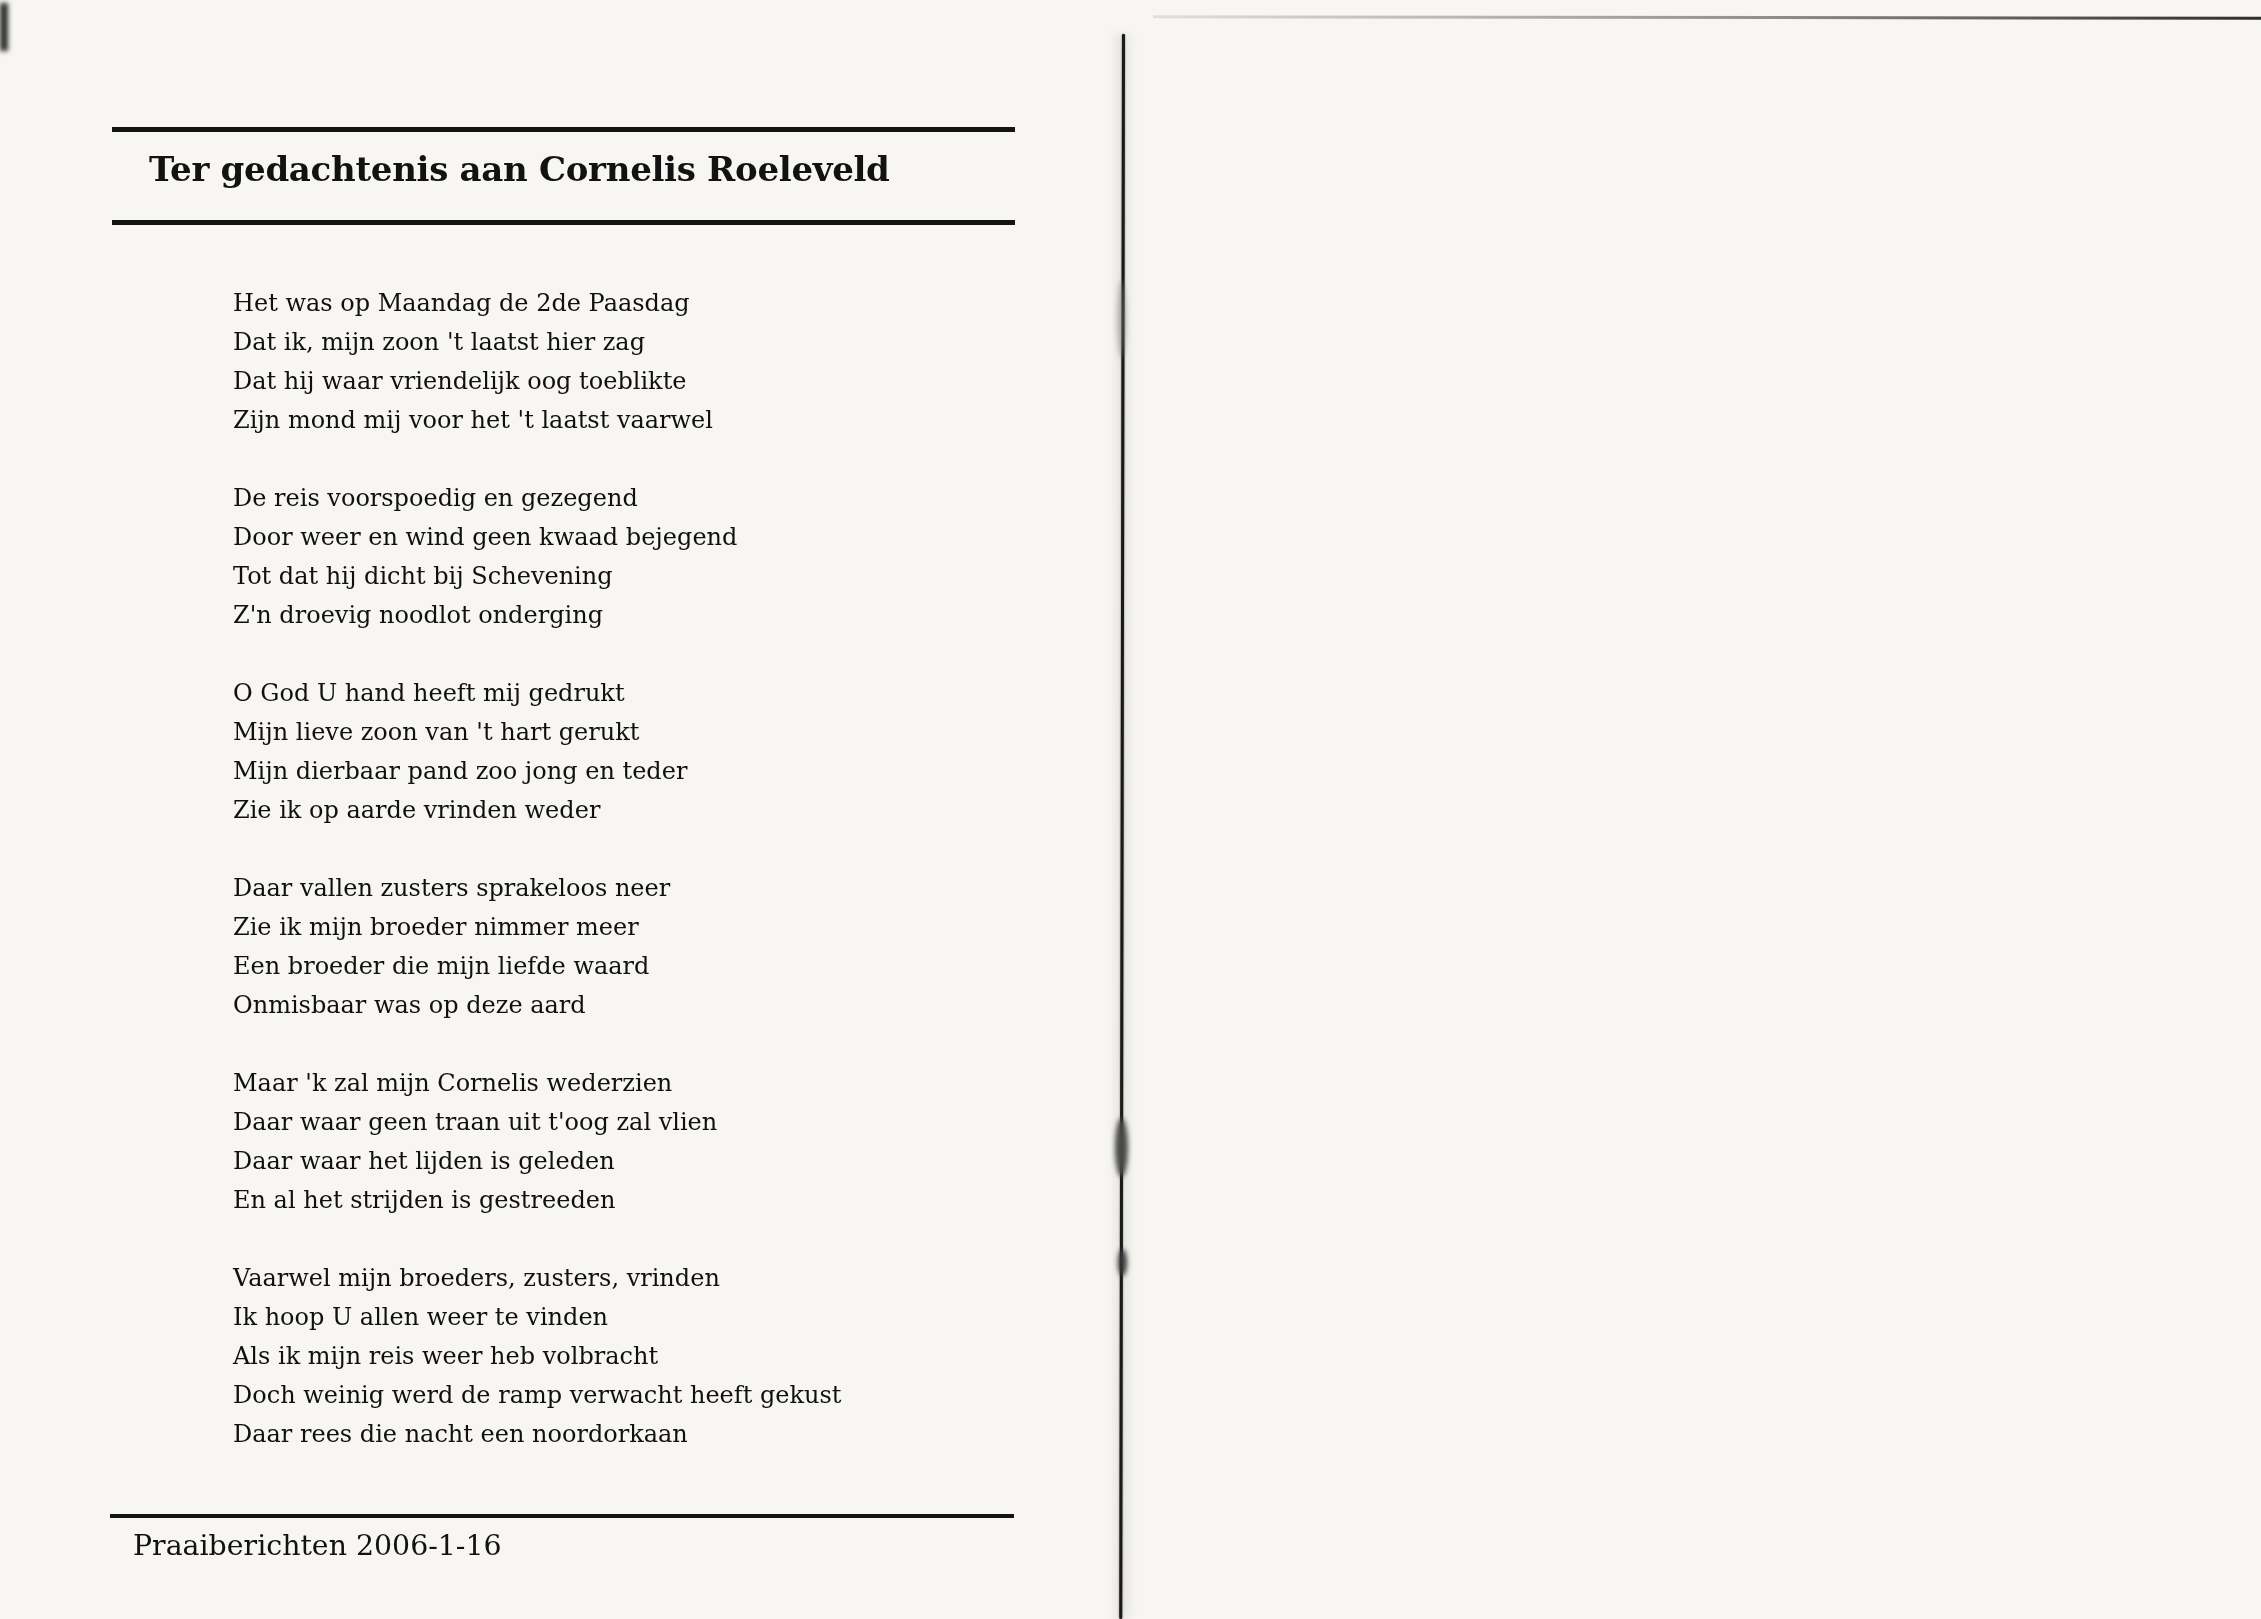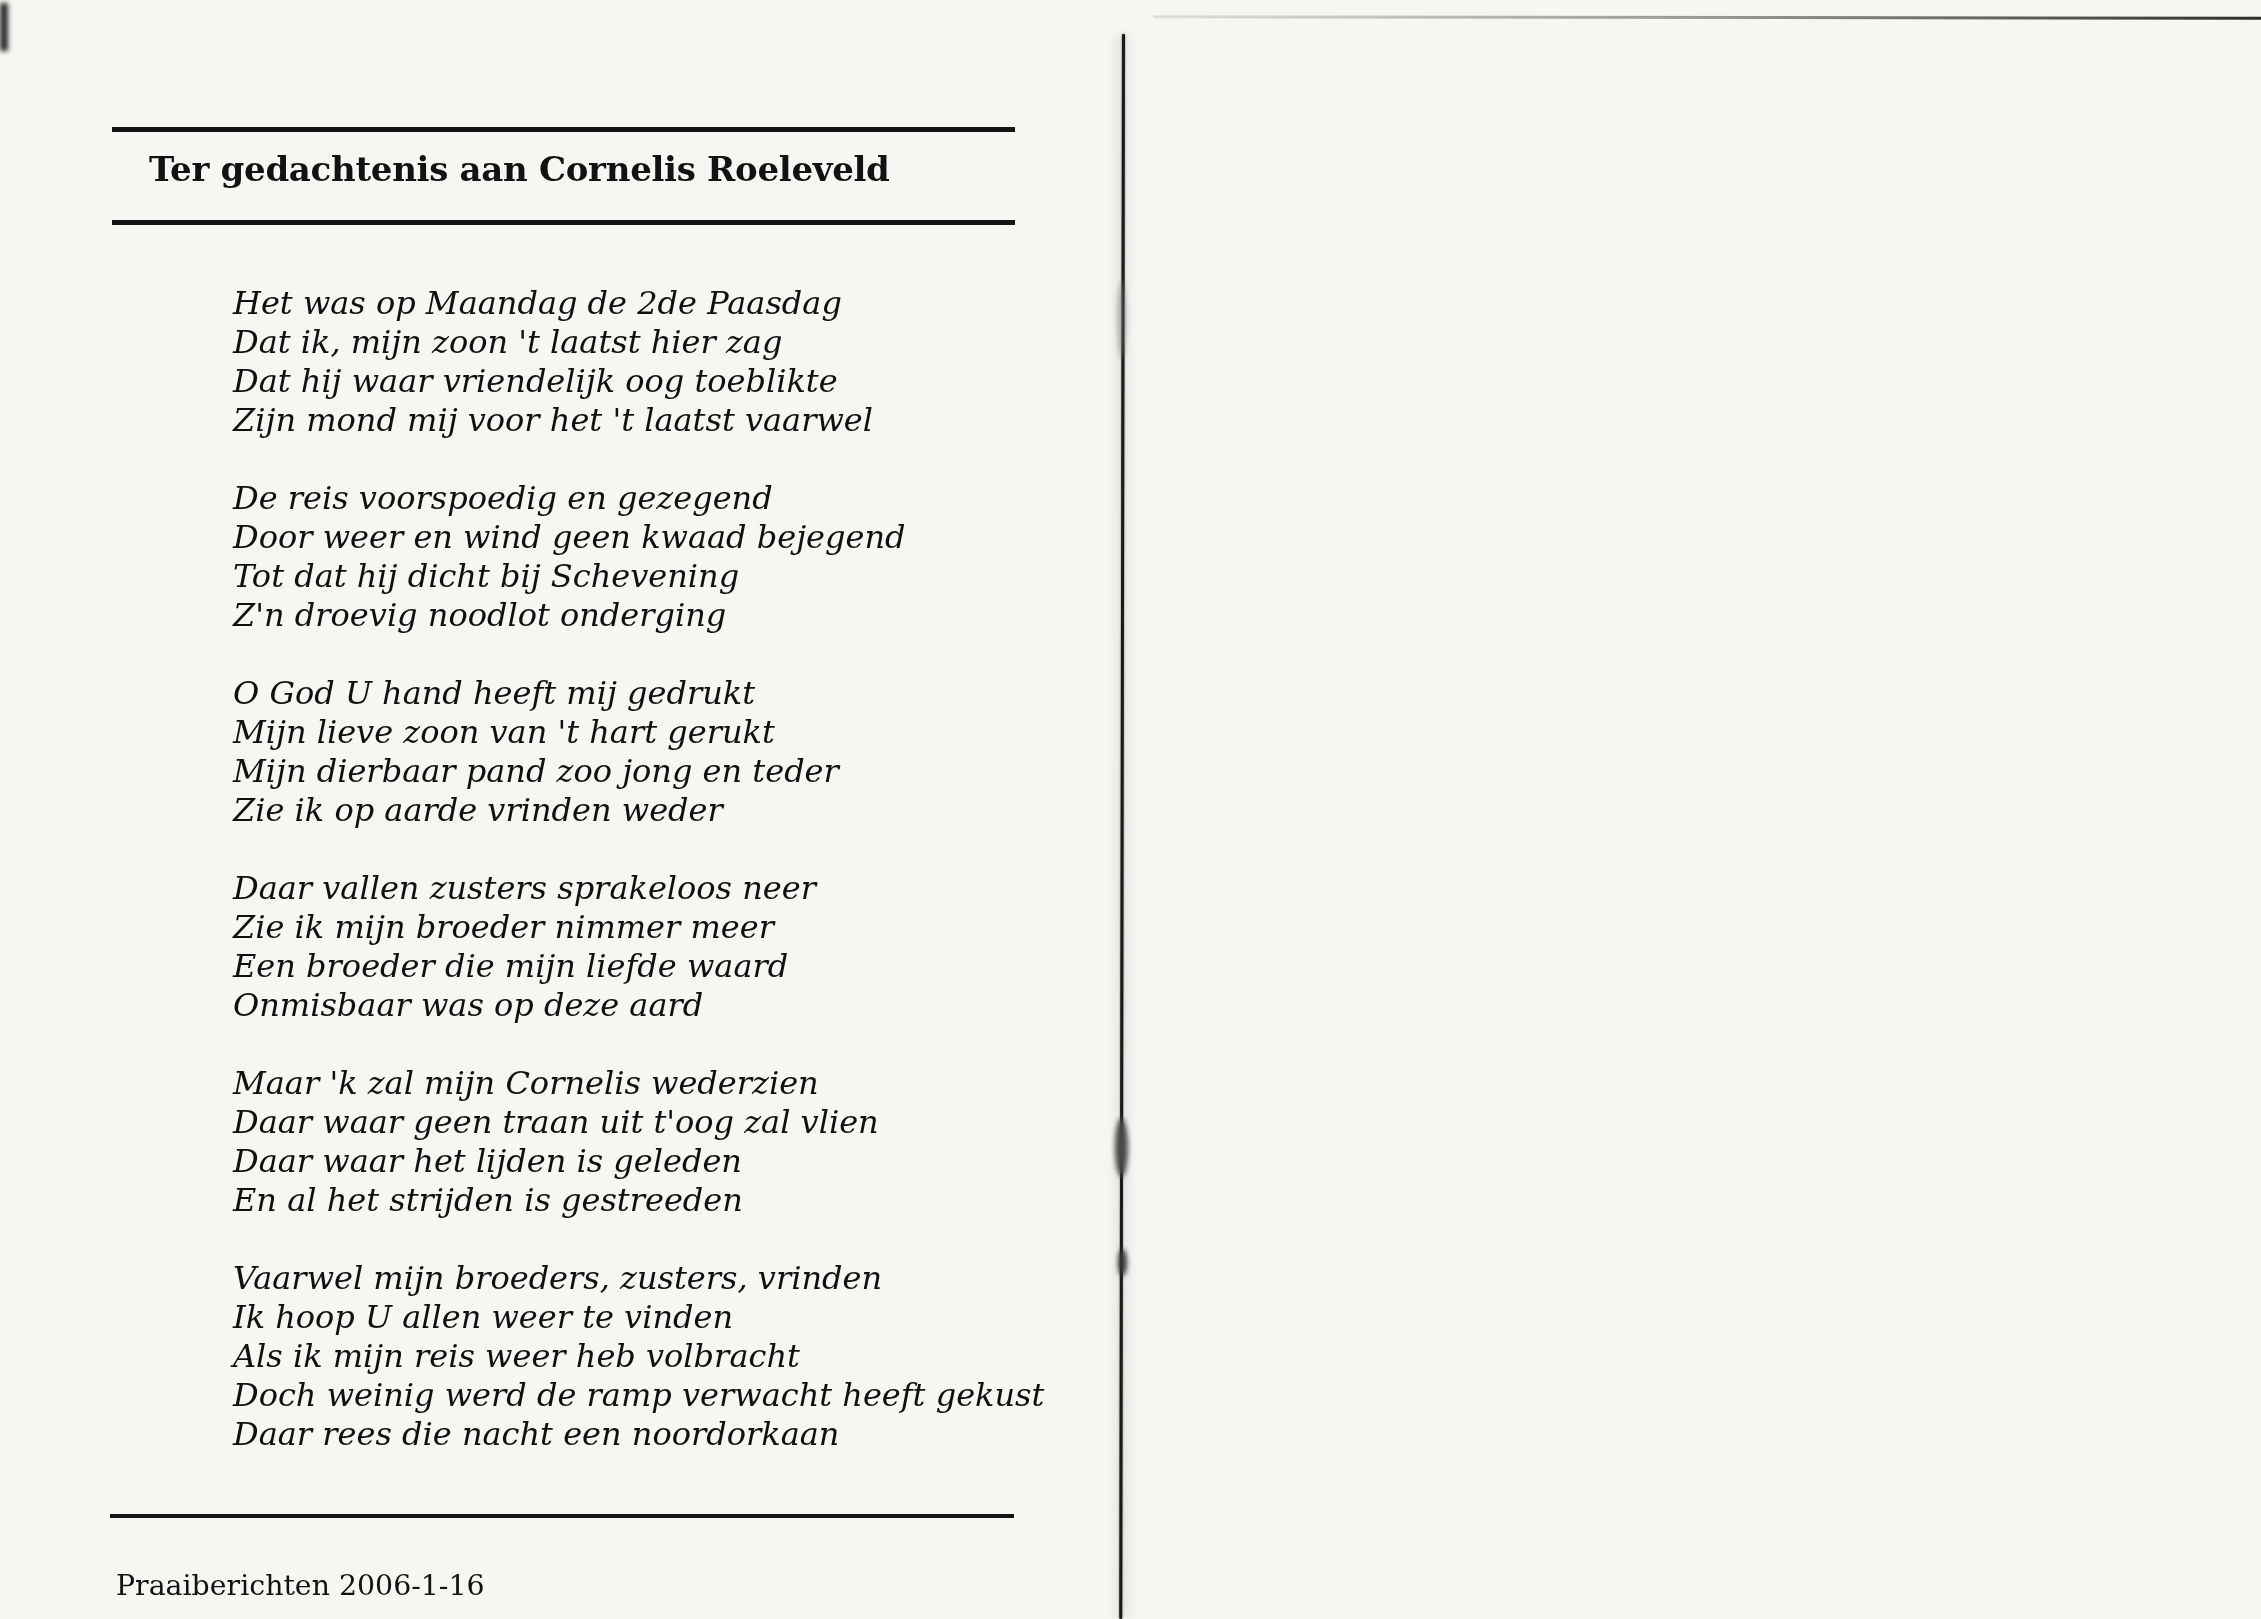--- a/index.html
+++ b/index.html
@@ -25,32 +25,31 @@
   #page-title{
     position:absolute;left:149px;top:149px;
     font-size:34px;font-weight:700;letter-spacing:-0.3px;
     white-space:nowrap;line-height:1.2;
   }
 
   
   #left-poem{position:absolute;left:233px;top:284px;}
   .stanza{margin-bottom:39px;}
   .poem-line{
-    font-style:italic;
-    font-size:32px;
+    font-size:24px;
     line-height:39px;
     white-space:nowrap;
     color:#101010;
   }
 
   
   #left-footer-rule{left:110px;top:1514px;width:904px;height:3.9px;}
   #left-footer{
-    position:absolute;left:116px;top:1529px;
-    font-size:28.4px;color:#121212;white-space:nowrap;margin-top:40px;
+    position:absolute;left:133px;top:1529px;
+    font-size:28.4px;color:#121212;white-space:nowrap;
   }
 
   
   #gutter{position:absolute;left:1113px;top:34px;width:22px;height:1585px;pointer-events:none;}
   #gutter-haze{
     position:absolute;left:1.3px;top:0;width:15.5px;height:100%;
     background:rgba(110,110,110,0.10);filter:blur(4.5px);
   }
   #gutter-line{
     position:absolute;left:9px;top:0;width:3.2px;height:100%;

